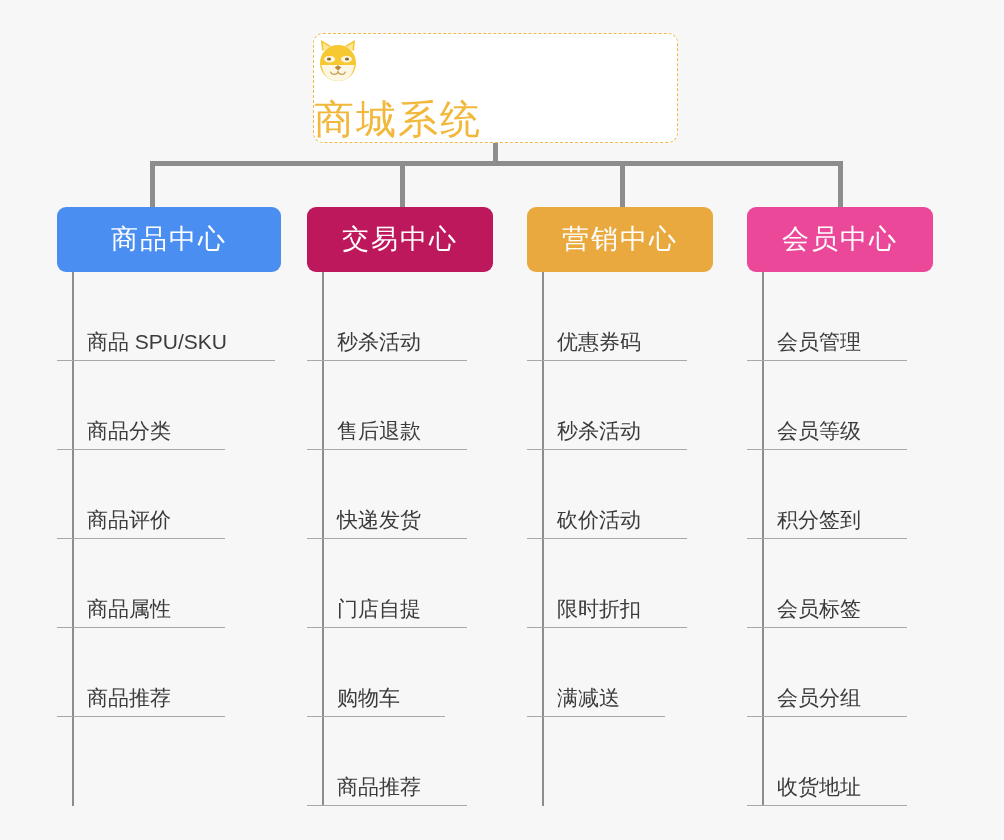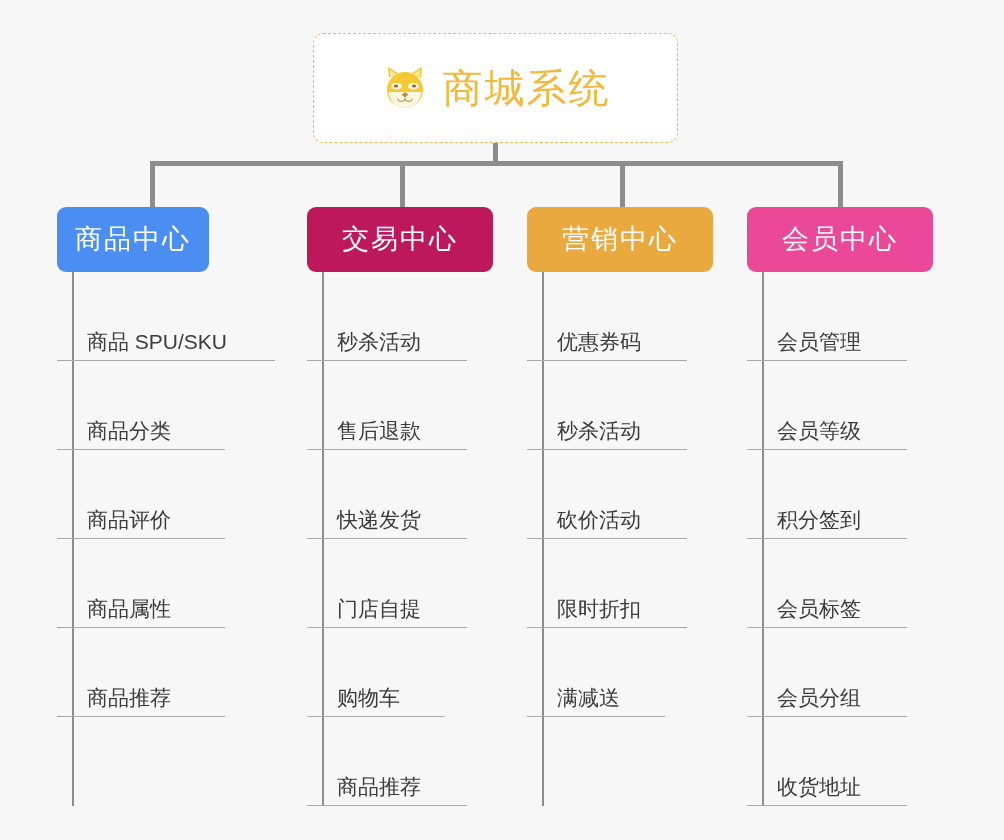--- a/index.html
+++ b/index.html
@@ -12,22 +12,23 @@
   }
   #stage{position:relative;width:1004px;height:840px;}
 
   
   .root-box{
     position:absolute;left:313px;top:33px;width:365px;height:110px;
     background:#ffffff;
     border:1px dashed #f0b74a;
     border-radius:10px;
     box-sizing:border-box;
-    display:flex;align-items:center;justify-content:center;
+    display:flex;justify-content:center;
     gap:14px;
+    flex-direction:column;
   }
   .root-title{
     font-size:40px;color:#f2b83c;letter-spacing:2px;line-height:1;
     white-space:nowrap;
   }
   .shiba{position:relative;width:48px;height:48px;flex:0 0 48px;}
 
   
   .conn{position:absolute;background:#8d8d8d;}
   .stem-root{left:493px;top:143px;width:5px;height:22px;}
@@ -98,21 +99,21 @@
     <span class="root-title">商城系统</span>
   </div>
 
   <div class="conn stem-root"></div>
   <div class="conn hbar"></div>
   <div class="conn drop" style="left:150px;"></div>
   <div class="conn drop" style="left:400px;"></div>
   <div class="conn drop" style="left:620px;"></div>
   <div class="conn drop" style="left:838px;"></div>
 
-  <div class="col" style="left:57px;width:152px;">
+  <div class="col" style="left:57px;width:224px;">
     <div class="cat-box" style="background:#4a8ef2;">
       <span class="cat-label">商品中心</span>
     </div>
     <div class="spine" style="left:15px;height:534px;"></div>
     <div class="items">
       <div class="item">
         <span class="item-label">商品 SPU/SKU</span>
         <span class="item-rule" style="width:218px;"></span>
       </div>
       <div class="item">

